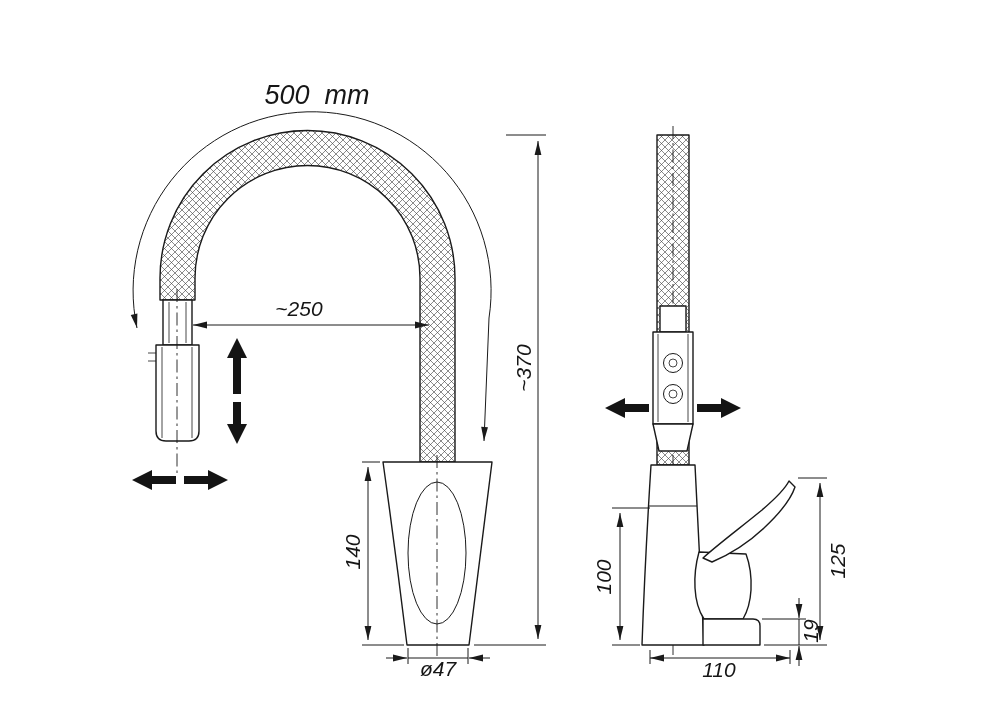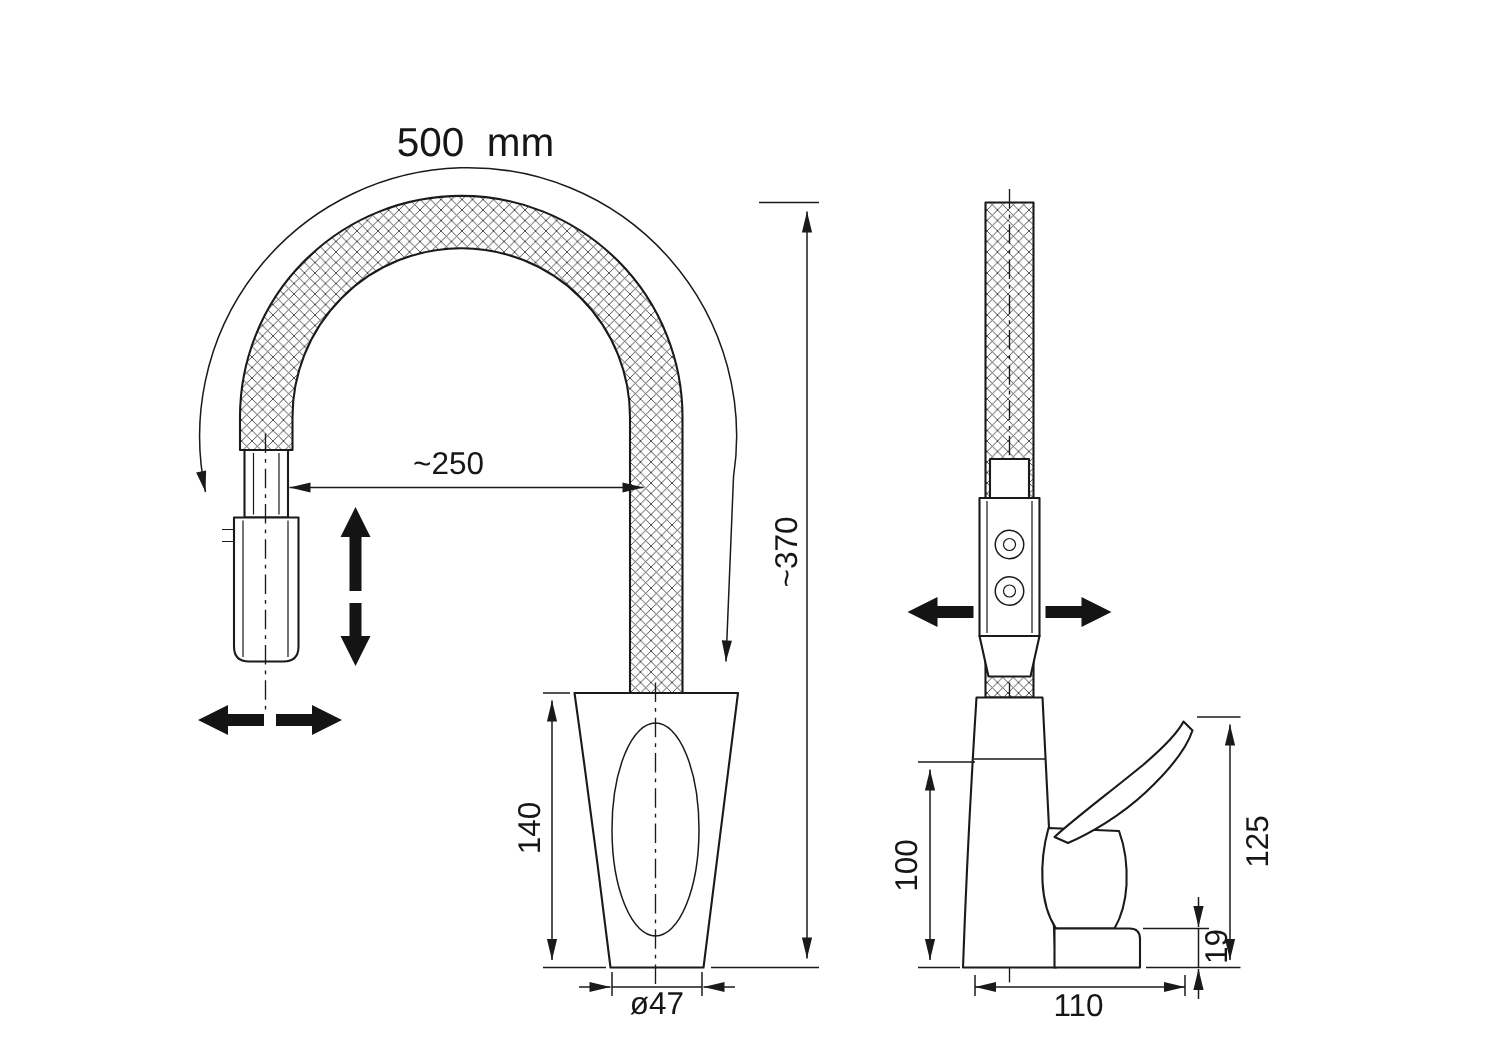--- a/index.html
+++ b/index.html
@@ -1,16 +1,16 @@
 <!DOCTYPE html>
 <html><head>
 <meta charset="utf-8">
 <style>
   html,body { margin:0; padding:0; background:#ffffff; }
-  .stage { width:1000px; height:707px; background:#ffffff; position:relative; }
+  .stage { width:1000px; height:707px; background:#ffffff; position:relative;font-style:italic; }
   svg { display:block; }
   .outline { fill:#ffffff; stroke:#1a1a1a; stroke-width:1.4; stroke-linejoin:round; }
   .hatched { fill:url(#hatch); stroke:#1a1a1a; stroke-width:1.4; stroke-linejoin:round; }
   .thin    { fill:none; stroke:#1a1a1a; stroke-width:1; }
   .detail  { fill:none; stroke:#1a1a1a; stroke-width:0.8; }
   .dim     { fill:none; stroke:#1a1a1a; stroke-width:1; }
   .center  { fill:none; stroke:#1a1a1a; stroke-width:0.9; stroke-dasharray:13 4 2.5 4; }
   .solid   { fill:#141414; stroke:none; }
   .t  { font-family:"Liberation Sans", sans-serif; font-size:21px; fill:#161616; }
   .t-big { font-family:"Liberation Sans", sans-serif; font-size:27px; fill:#161616; }

